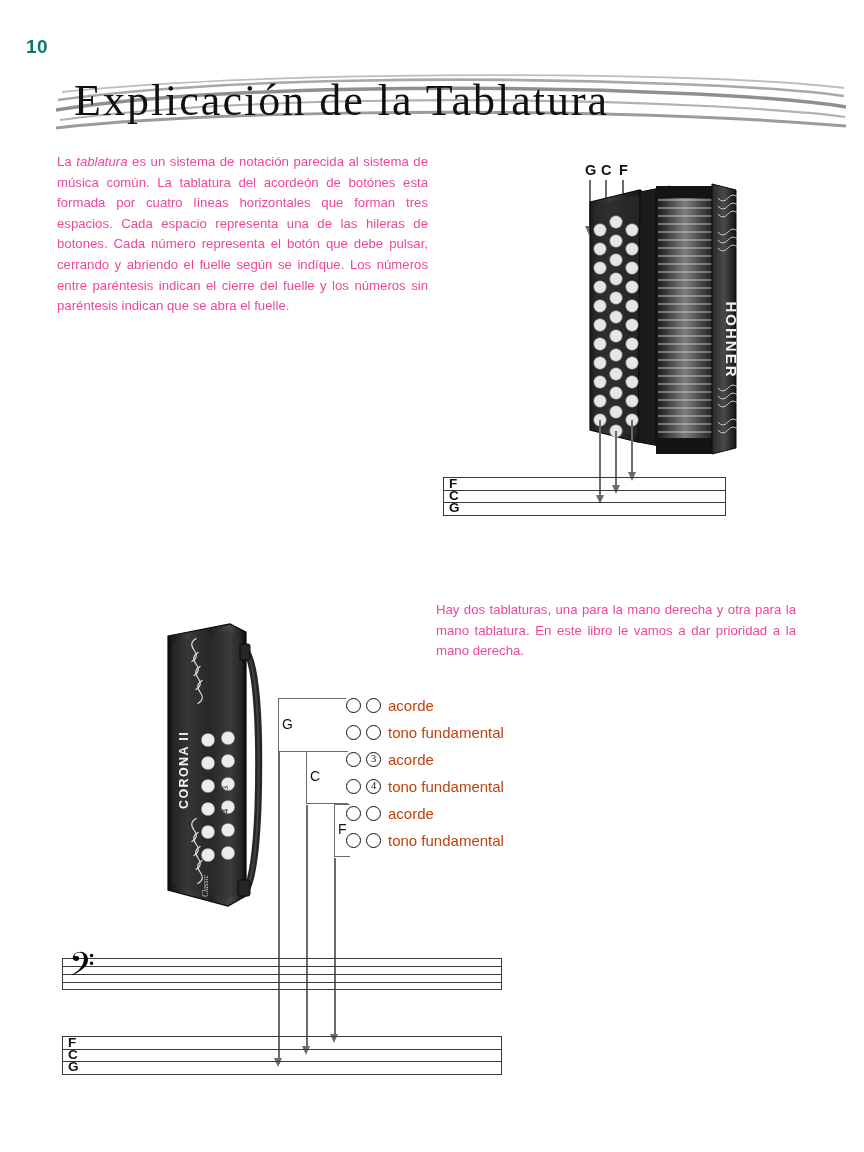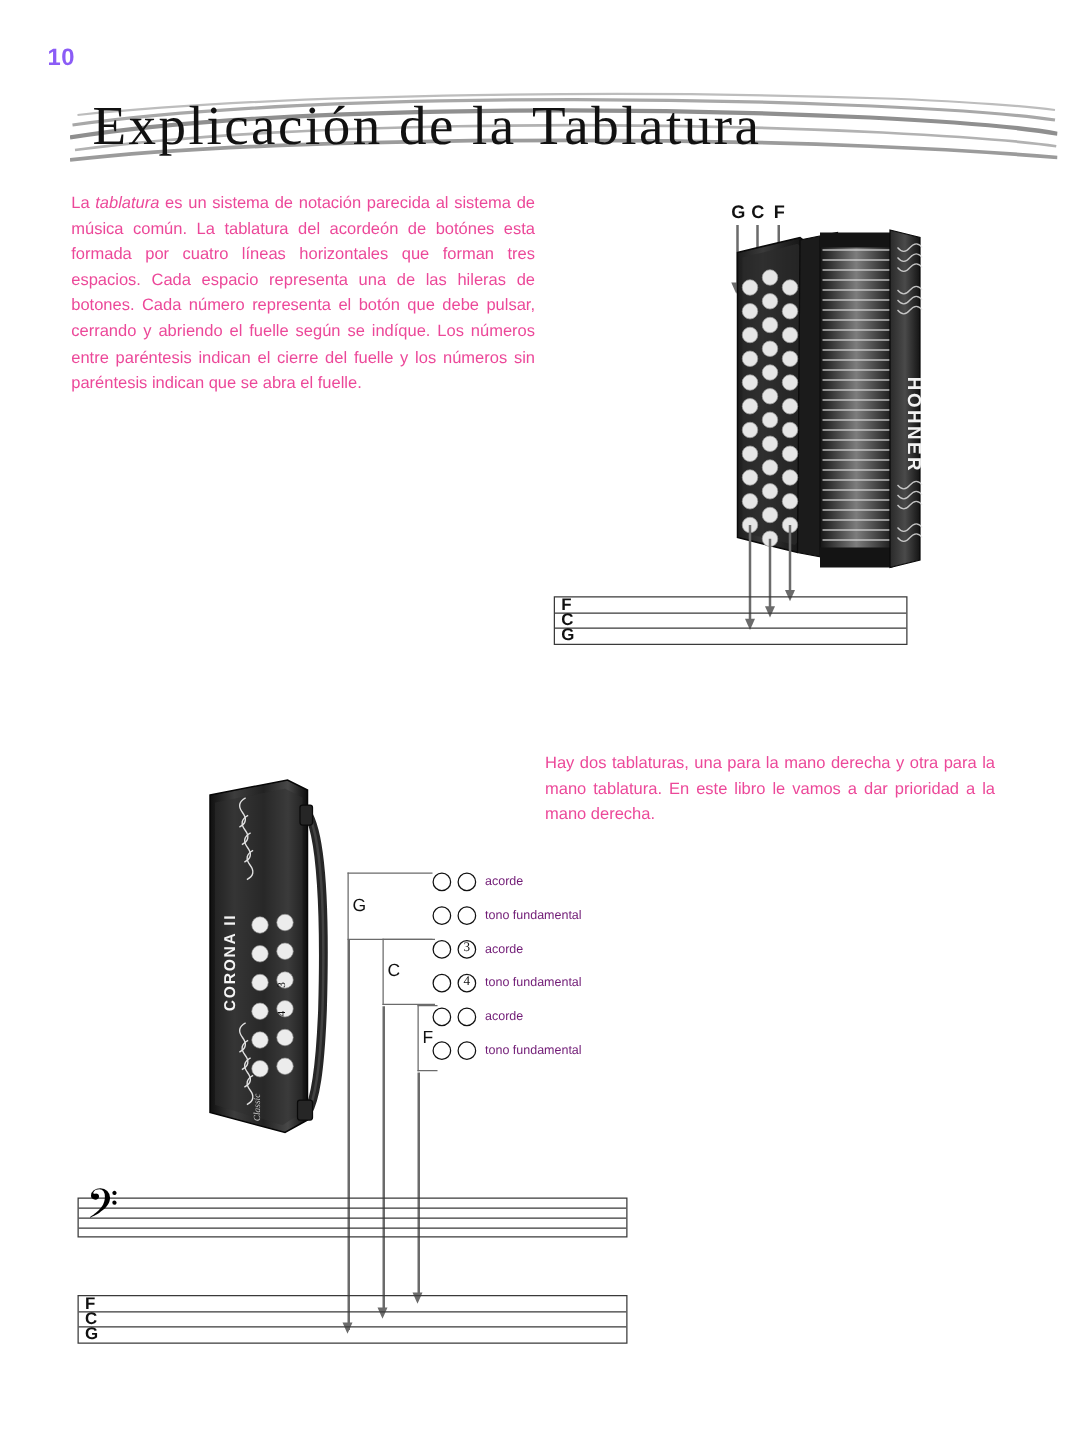--- a/index.html
+++ b/index.html
@@ -12,25 +12,25 @@
     width: 864px;
     height: 1152px;
     background: #ffffff;
     font-family: "Liberation Sans", sans-serif;
     overflow: hidden;
   }
 
   
   .page-number {
     position: absolute;
-    left: 38px;
+    left: 26px;
     top: 36px;
     font-size: 19px;
     font-weight: bold;
-    color: #8b5cf6;
+    color: #0f766e;
     letter-spacing: 0.5px;
   }
 
   
   .title-block {
     position: absolute;
     left: 56px;
     top: 72px;
     width: 790px;
     height: 62px;
@@ -197,22 +197,22 @@
     border-radius: 50%;
     box-sizing: border-box;
     font-size: 10.5px;
     line-height: 12.5px;
     text-align: center;
     color: #111;
     font-family: "Liberation Serif", serif;
   }
   .btn-label {
     position: absolute;
-    font-size: 10px;
-    color: #701a75;
+    font-size: 15px;
+    color: #c2410c;
     line-height: 15px;
     white-space: nowrap;
   }
 </style>
 </head>
 <body>
 
 <div class="page">
 
   <div class="page-number">10</div>

